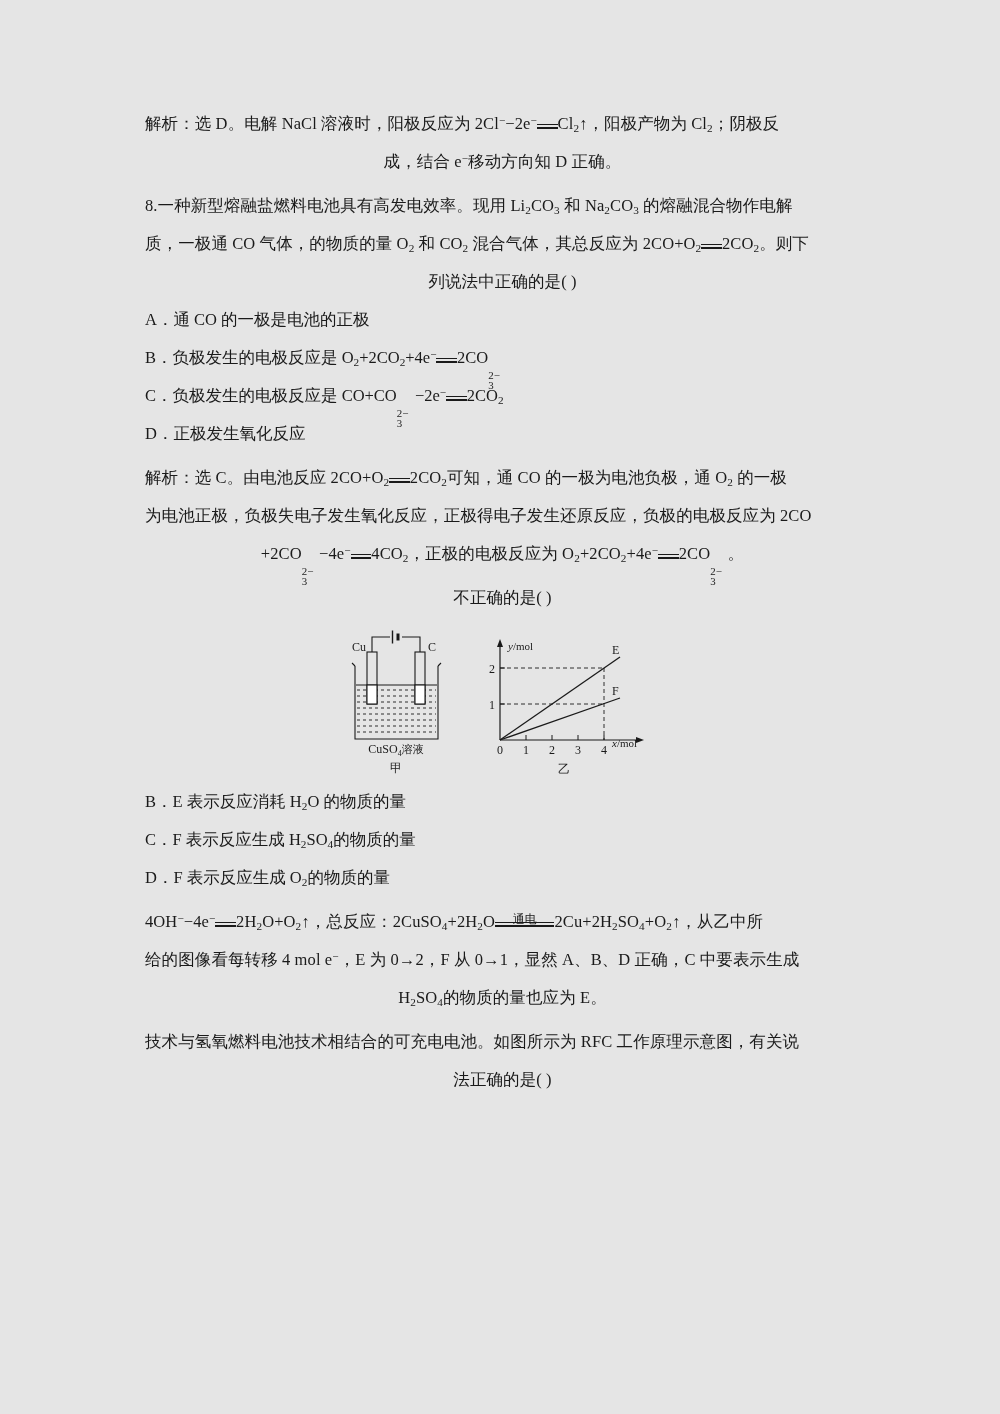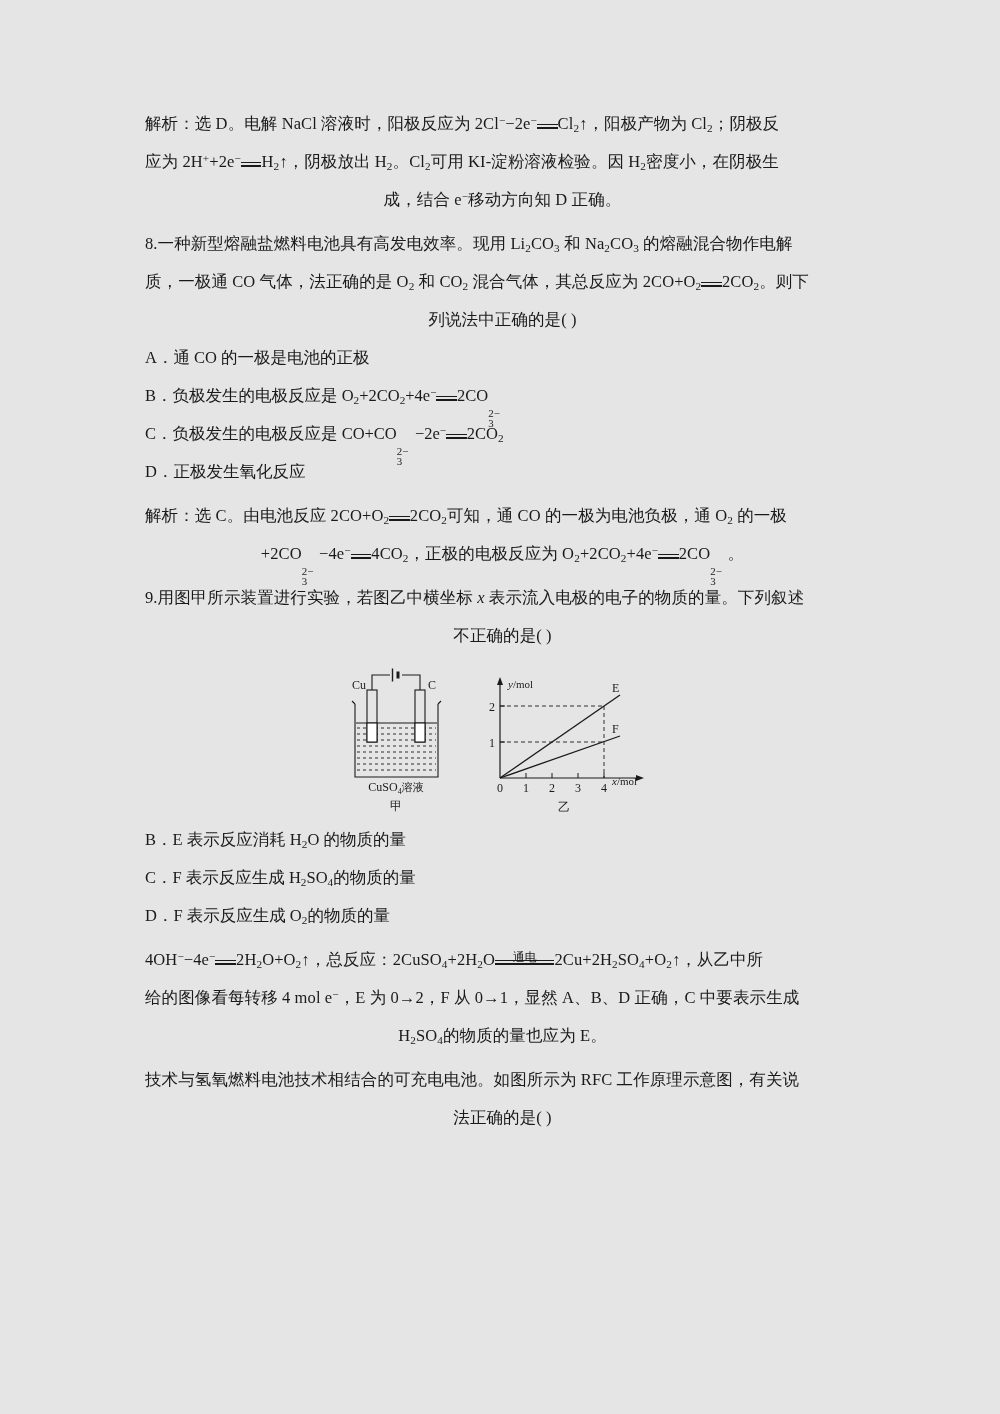--- a/index.html
+++ b/index.html
@@ -147,45 +147,44 @@
   }
 </style>
 </head>
 <body>
 
 <div class="page">
   <div class="content">
 
     <div class="block">
       <p class="para"><span>解析：选 D。电解 NaCl 溶液时，阳极反应为 2Cl</span><sup>−</sup><span>−2e</span><sup>−</sup><span class="dbl"></span><span>Cl</span><sub>2</sub><span>↑，阳极产物为 Cl</span><sub>2</sub><span>；阴极反</span></p>
-      <p class="para"><span>应为 2H</span><sup>+</sup><span>+2e</span><sup>−</sup><span class="dbl"></span><span>H</span><sub>2</sub><span>↑，阴极放出 H</span><sub>2</sub><span>。Cl</span><sub>2</sub><span>可用 KI-淀粉溶液检验。因 H</span><sub>2</sub><span>密度小，在阴极生</span></p>
       <p class="para qline"><span>成，结合 e</span><sup>−</sup><span>移动方向知 D 正确。</span></p>
     </div>
 
     <div class="block">
       <p class="para"><span>8.一种新型熔融盐燃料电池具有高发电效率。现用 Li</span><sub>2</sub><span>CO</span><sub>3</sub><span> 和 Na</span><sub>2</sub><span>CO</span><sub>3</sub><span> 的熔融混合物作电解</span></p>
-      <p class="para"><span>质，一极通 CO 气体，法正确的是 O</span><sub>2</sub><span> 和 CO</span><sub>2</sub><span> 混合气体，其总反应为 2CO+O</span><sub>2</sub><span class="dbl"></span><span>2CO</span><sub>2</sub><span>。则下</span></p>
+      <p class="para"><span>质，一极通 CO 气体，的物质的量 O</span><sub>2</sub><span> 和 CO</span><sub>2</sub><span> 混合气体，其总反应为 2CO+O</span><sub>2</sub><span class="dbl"></span><span>2CO</span><sub>2</sub><span>。则下</span></p>
       <p class="para qline">列说法中正确的是(        )</p>
 
       <p class="opt"><span class="optlabel">A．</span>通 CO 的一极是电池的正极</p>
 
       <p class="opt"><span class="optlabel">B．</span>负极发生的电极反应是 O<sub>2</sub>+2CO<sub>2</sub>+4e<sup>−</sup><span class="dbl"></span>2CO<span class="ion"><span class="s1">2−</span><span class="s2">3</span></span><span style="display:inline-block;width:1.1em"></span></p>
 
       <p class="opt"><span class="optlabel">C．</span>负极发生的电极反应是 CO+CO<span class="ion"><span class="s1">2−</span><span class="s2">3</span></span><span style="display:inline-block;width:1.1em"></span>−2e<sup>−</sup><span class="dbl"></span>2CO<sub>2</sub></p>
 
       <p class="opt"><span class="optlabel">D．</span>正极发生氧化反应</p>
     </div>
 
     <div class="block">
       <p class="para"><span>解析：选 C。由电池反应 2CO+O</span><sub>2</sub><span class="dbl"></span><span>2CO</span><sub>2</sub><span>可知，通 CO 的一极为电池负极，通 O</span><sub>2</sub> <span>的一极</span></p>
+      <p class="para">为电池正极，负极失电子发生氧化反应，正极得电子发生还原反应，负极的电极反应为 2CO</p>
       <p class="para qline"><span>+2CO</span><span class="ion"><span class="s1">2−</span><span class="s2">3</span></span><span style="display:inline-block;width:1.05em"></span><span>−4e</span><sup>−</sup><span class="dbl"></span><span>4CO</span><sub>2</sub><span>，正极的电极反应为 O</span><sub>2</sub><span>+2CO</span><sub>2</sub><span>+4e</span><sup>−</sup><span class="dbl"></span><span>2CO</span><span class="ion"><span class="s1">2−</span><span class="s2">3</span></span><span style="display:inline-block;width:1.05em"></span><span>。</span></p>
     </div>
 
     <div class="block">
-      <p class="para"><span>9.用图甲所示装置进行实验，若图乙中横坐标 </span><span class="ital">x</span><span> 表示流入电极的电子的物质的量。下列叙述</span></p>
       <p class="para qline">不正确的是(        )</p>
 
       <div class="figure-wrap">
         <div class="figure-inner">
           <svg width="300" height="152" viewBox="0 0 300 152">
             <g stroke="#1a1a1a" fill="none" stroke-width="1.1">
 
               <path d="M22,25 L22,10 L40,10 M52,10 L70,10 L70,25"></path>
 
               <line x1="42.5" y1="3.5" x2="42.5" y2="16.5" stroke-width="1.4"></line>

